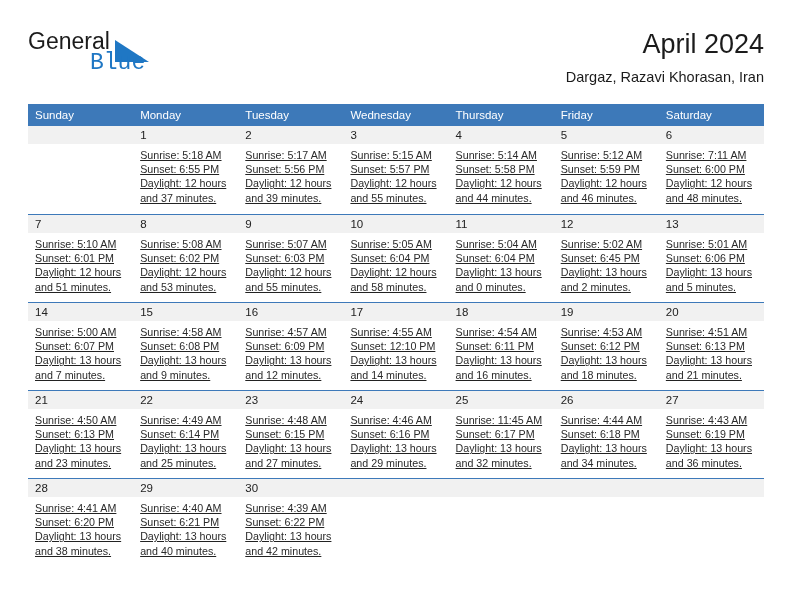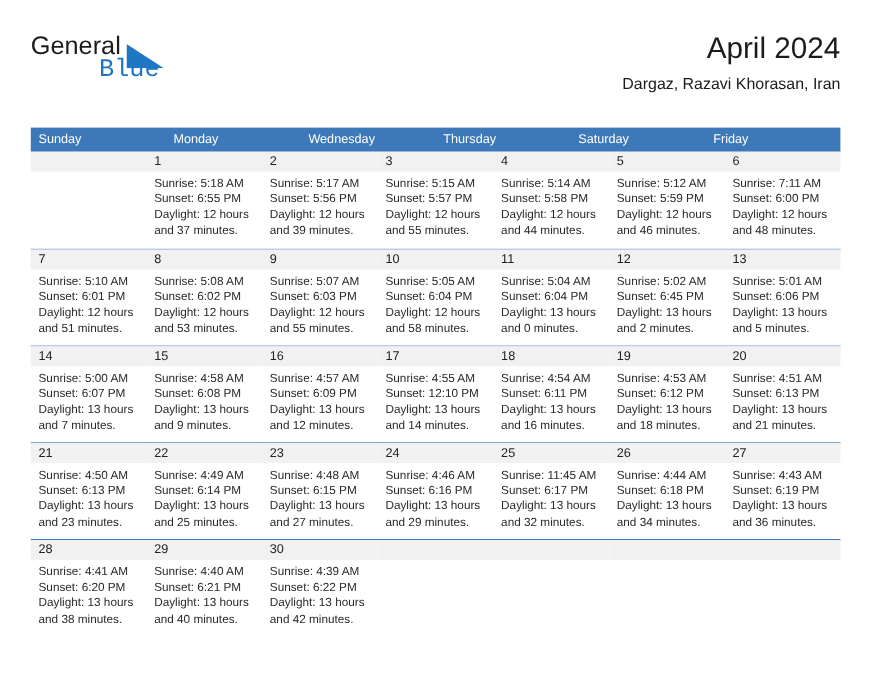--- a/index.html
+++ b/index.html
@@ -88,21 +88,20 @@
   .calendar {
     position: absolute;
     left: 28px;
     top: 104px;
     width: 736px;
   }
   .weekday-row {
     display: flex;
     background: #3d79b9;
     height: 22px;
-    margin-top: 12px;
   }
   .weekday {
     flex: 1 1 0;
     color: #ffffff;
     font-size: 11.5px;
     line-height: 22px;
     padding-left: 7px;
     box-sizing: border-box;
     white-space: nowrap;
   }
@@ -129,20 +128,21 @@
     line-height: 18px;
     padding-left: 7px;
     box-sizing: border-box;
   }
   .day-cell.empty .day-num-band {
     background: #f1f1f1;
   }
   .day-body {
     padding: 4px 6px 0 7px;
     box-sizing: border-box;
+    text-decoration: underline;
   }
   .day-line {
     font-size: 10.7px;
     line-height: 14.2px;
     color: #2a2a2a;
     white-space: nowrap;
   }
 </style>
 </head>
 <body>
@@ -166,24 +166,25 @@
       <div class="cal-subtitle">Dargaz, Razavi Khorasan, Iran</div>
     </div>
 
   </div>
 
   <div class="calendar">
 
     <div class="weekday-row">
       <div class="weekday">Sunday</div>
       <div class="weekday">Monday</div>
+      <div class="weekday">Tuesday</div>
       <div class="weekday">Wednesday</div>
       <div class="weekday">Thursday</div>
+      <div class="weekday">Friday</div>
       <div class="weekday">Saturday</div>
-      <div class="weekday">Friday</div>
     </div>
 
     <div id="weeks-container">
         <div class="week-row">
           <div class="day-cell empty">
             <div class="day-num-band"></div>
             <div class="day-body"></div>
           </div>
           <div class="day-cell">
             <div class="day-num-band">1</div>

